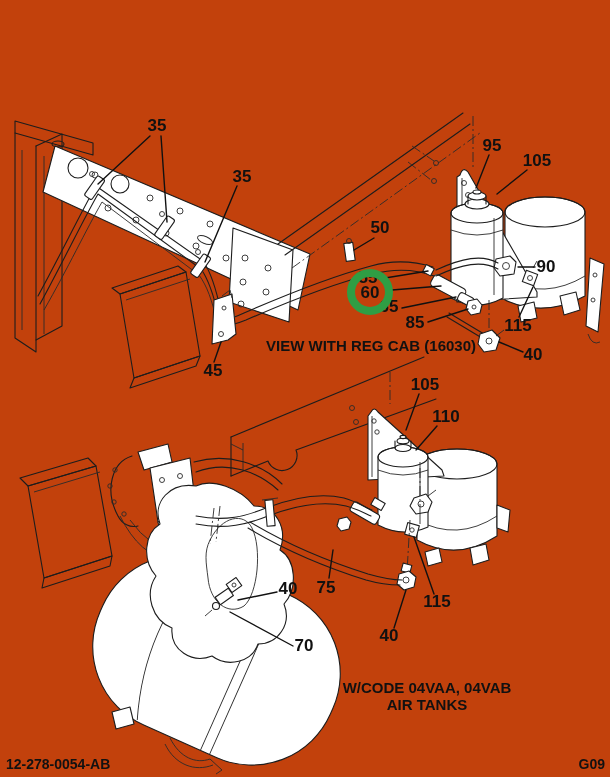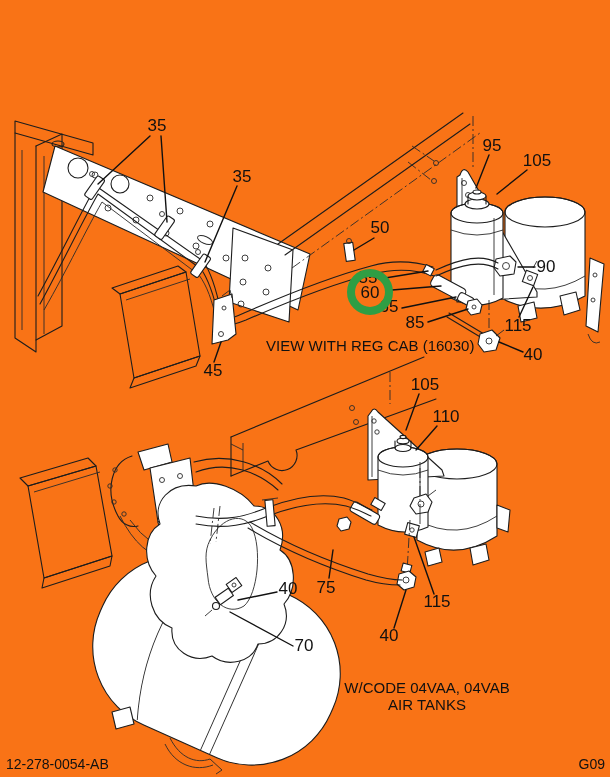--- a/index.html
+++ b/index.html
@@ -1,21 +1,22 @@
 <!DOCTYPE html>
 <html><head>
 <meta charset="utf-8">
 <style>
   html,body{margin:0;padding:0;background:#fff;}
   #page{
     position:relative;
     width:610px;height:777px;
-    background:#f97316;
+    background:#c2410c;
     font-family:"Liberation Sans", sans-serif;
     overflow:hidden;
+    font-weight:bold;
   }
   svg{position:absolute;left:0;top:0;}
   .ln  {stroke:#1d1d1d;stroke-width:1.1;fill:none;stroke-linecap:round;stroke-linejoin:round;}
   .lnw {stroke:#1d1d1d;stroke-width:1.1;fill:#ffffff;stroke-linecap:round;stroke-linejoin:round;}
   .thin{stroke:#2a2a2a;stroke-width:0.9;fill:none;}
   .dash{stroke:#2a2a2a;stroke-width:0.9;fill:none;stroke-dasharray:10 3 2 3;}
   .leader{stroke:#111;stroke-width:1.4;fill:none;stroke-linecap:round;}
   .callout{font-family:"Liberation Sans",sans-serif;font-size:17px;fill:#111;}
   .caption{font-family:"Liberation Sans",sans-serif;font-size:15px;fill:#111;}
   .footer {font-family:"Liberation Sans",sans-serif;font-size:14px;fill:#111;}

